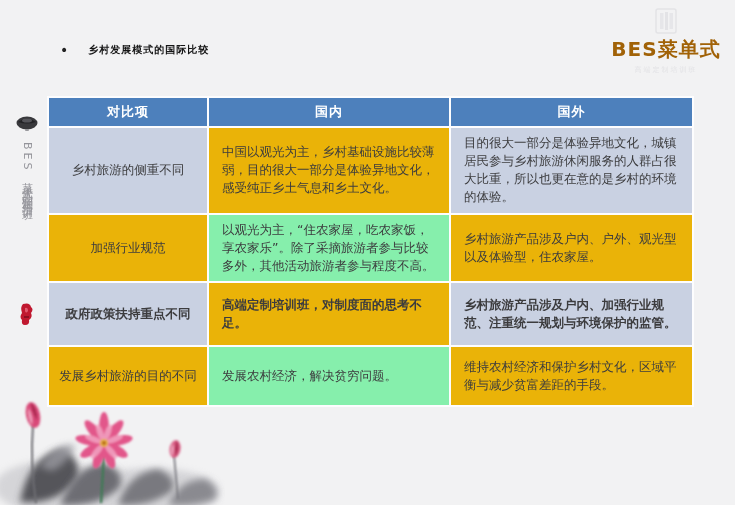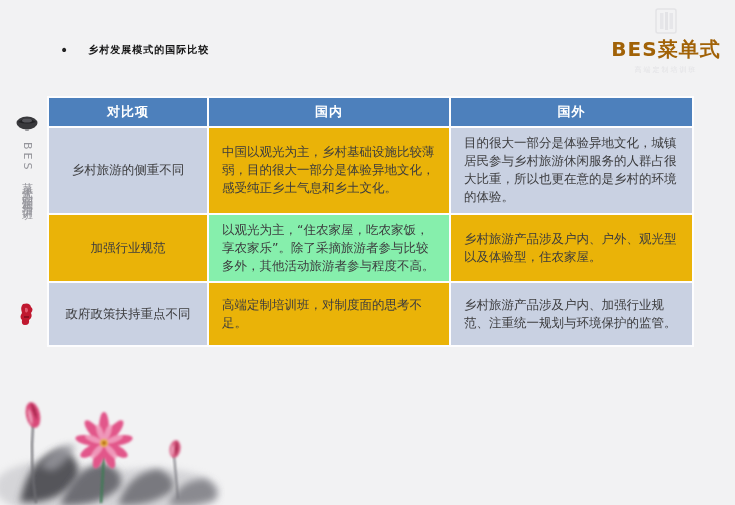--- a/index.html
+++ b/index.html
@@ -62,21 +62,21 @@
     vertical-align: middle;
     font-size: 12.5px; line-height: 1.45; color: #3c3c3e;
   }
   .cmp-table td.item { text-align: center; padding: 4px 8px; }
   .cmp-table td.body { text-align: left; padding: 6px 13px; }
   .bg-dd { background: #c9d1e2; }   
   .bg-s  { background: #eab308; }   
   .bg-w  { background: #86efac; }   
   tr.r1 { height: 72px; }
   tr.r2 { height: 64px; }
-  tr.r3 { height: 62px; }
+  tr.r3 { height: 62px; font-weight: bold; }
   tr.r4 { height: 58px; }
 
   
   .lotus { position: absolute; left: 0; bottom: 0; width: 225px; height: 118px; }
 </style>
 </head>
 <body>
 
 <div class="side-mark">
   <svg class="hat" viewBox="0 0 24 20">
@@ -128,20 +128,25 @@
   </tr>
   <tr class="r2">
     <td class="item bg-s">加强行业规范</td>
     <td class="body bg-w">以观光为主，“住农家屋，吃农家饭，享农家乐”。除了采摘旅游者参与比较多外，其他活动旅游者参与程度不高。</td>
     <td class="body bg-s">乡村旅游产品涉及户内、户外、观光型以及体验型，住农家屋。</td>
   </tr>
   <tr class="r3">
     <td class="item bg-dd">政府政策扶持重点不同</td>
     <td class="body bg-s">高端定制培训班，对制度面的思考不足。</td>
     <td class="body bg-dd">乡村旅游产品涉及户内、加强行业规范、注重统一规划与环境保护的监管。</td>
+  </tr>
+  <tr class="r4">
+    <td class="item bg-s">发展乡村旅游的目的不同</td>
+    <td class="body bg-w">发展农村经济，解决贫穷问题。</td>
+    <td class="body bg-s">维持农村经济和保护乡村文化，区域平衡与减少贫富差距的手段。</td>
   </tr>
 </tbody>
   </table>
 
 <svg class="lotus" viewBox="0 0 225 118">
   <defs>
     <filter id="ink" x="-40%" y="-40%" width="180%" height="180%">
       <feGaussianBlur stdDeviation="3.5"></feGaussianBlur>
     </filter>
     <filter id="ink2" x="-40%" y="-40%" width="180%" height="180%">

